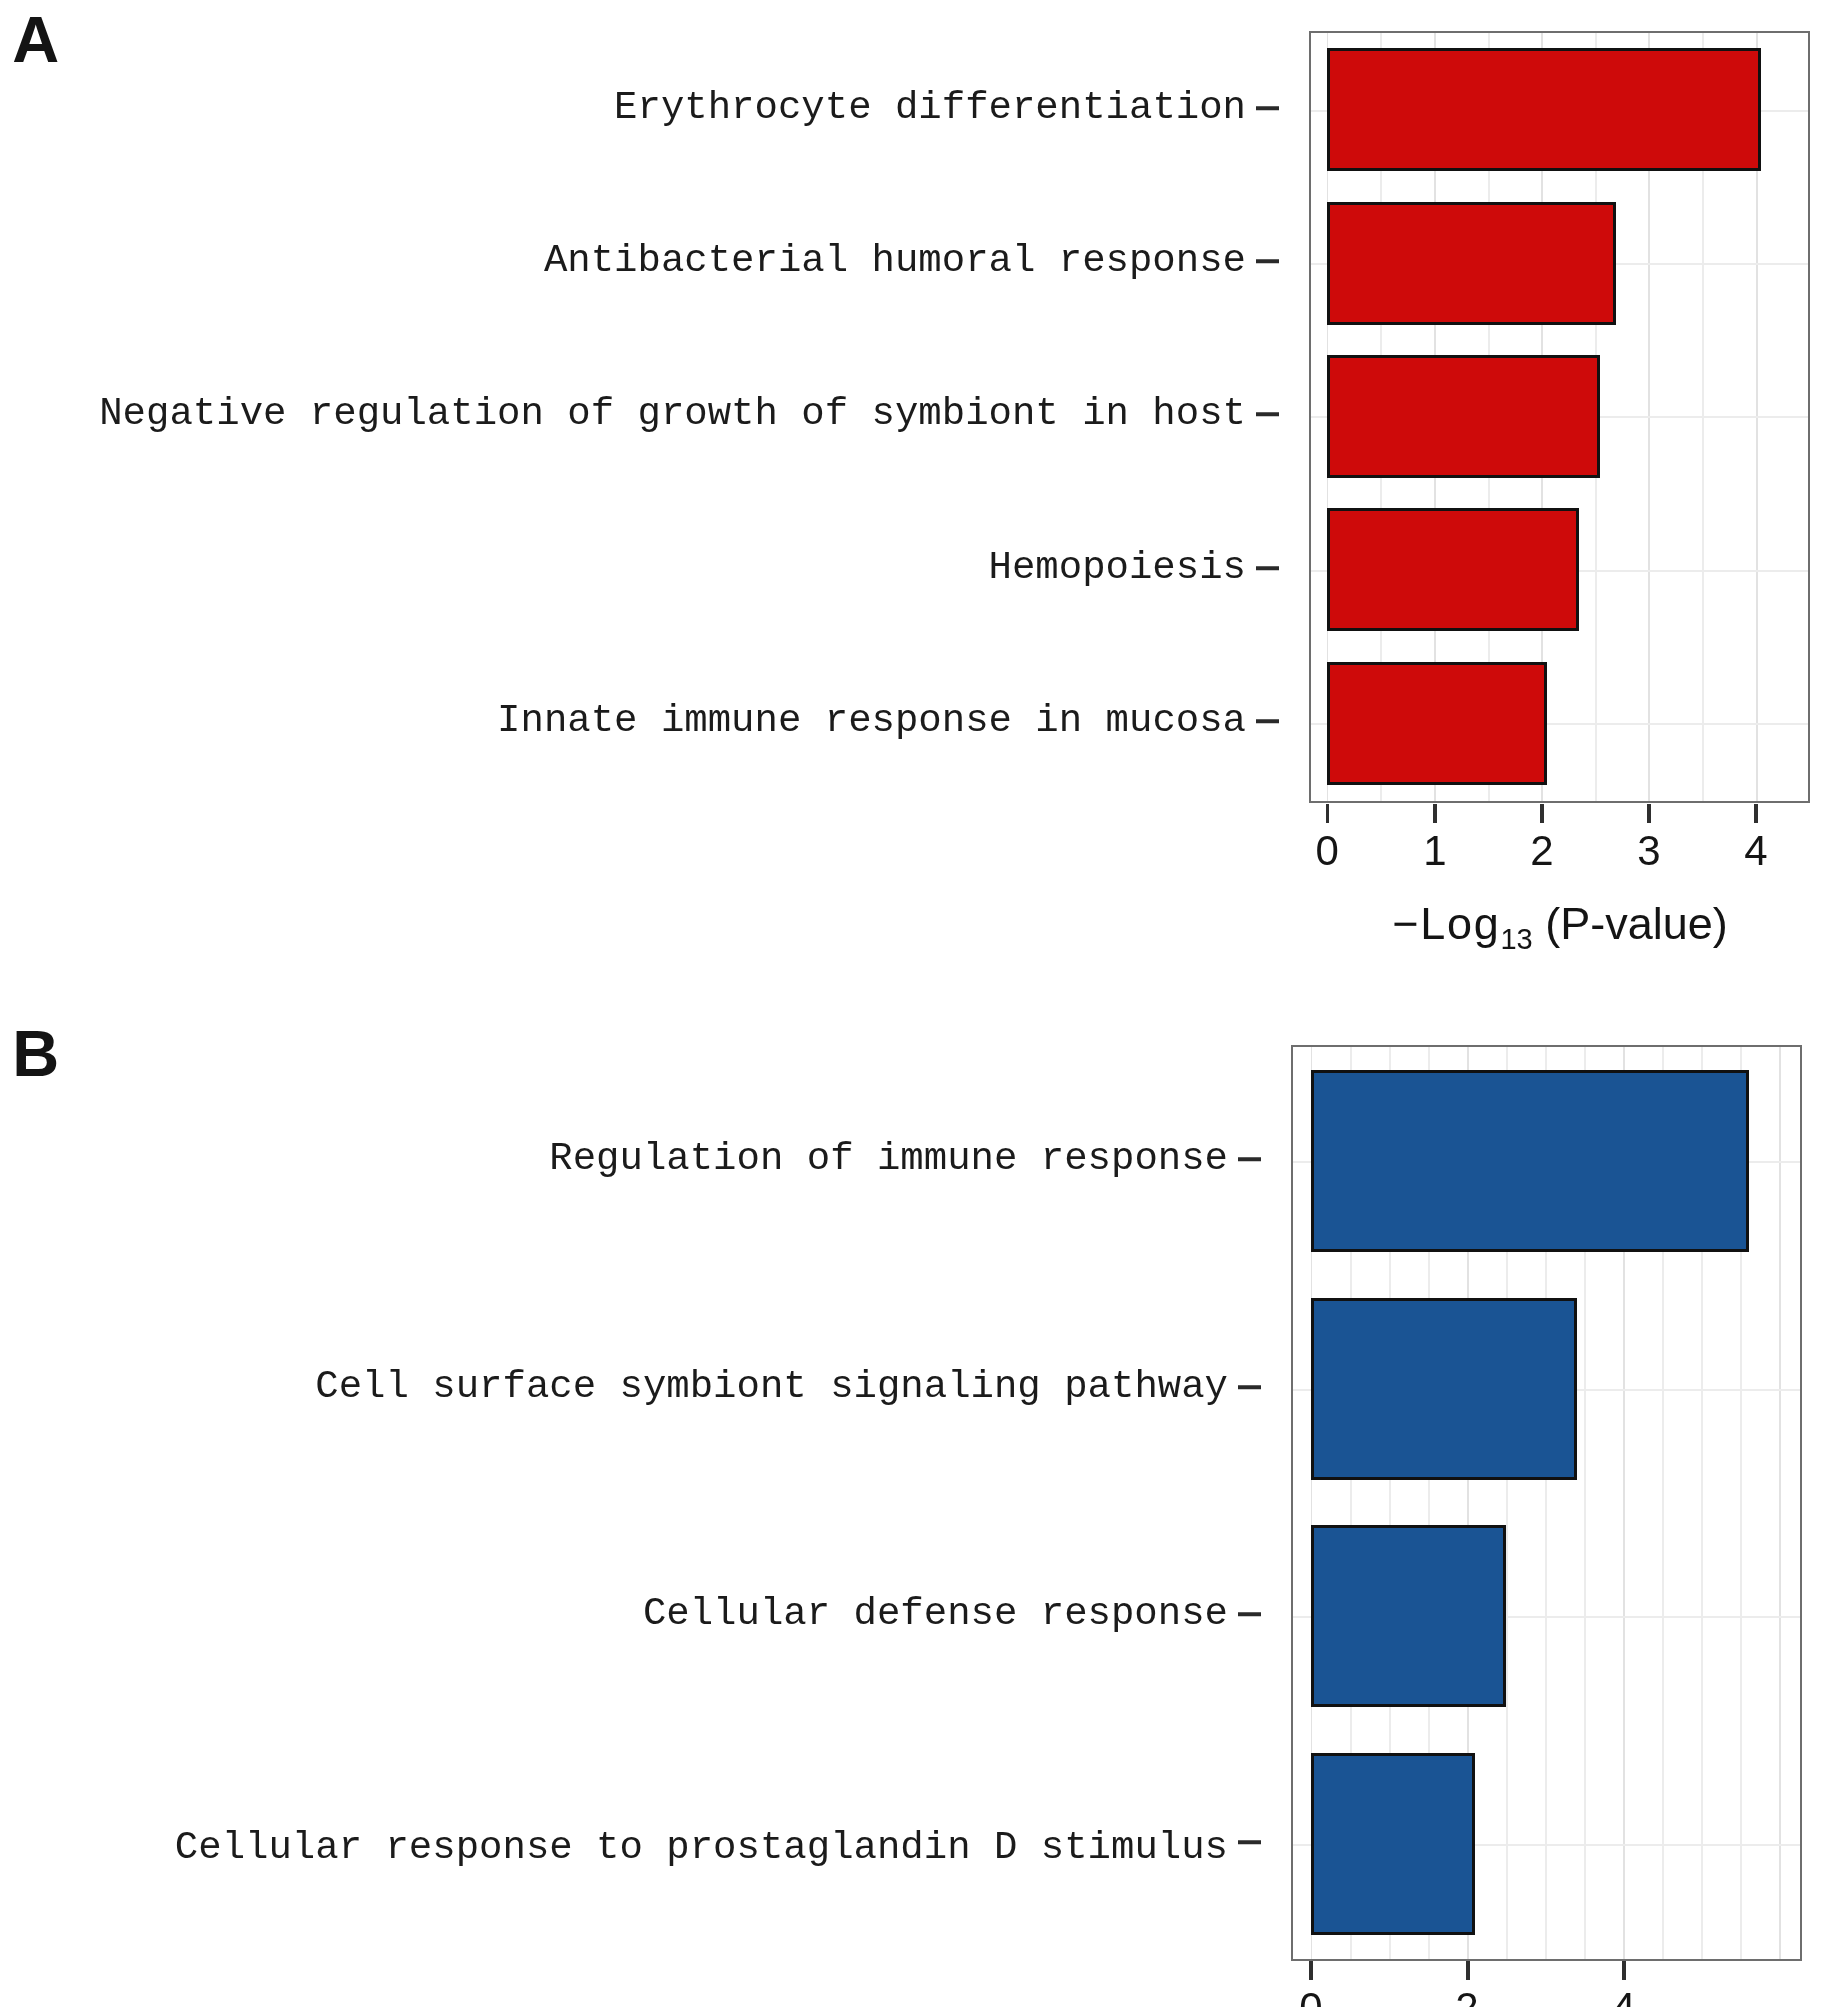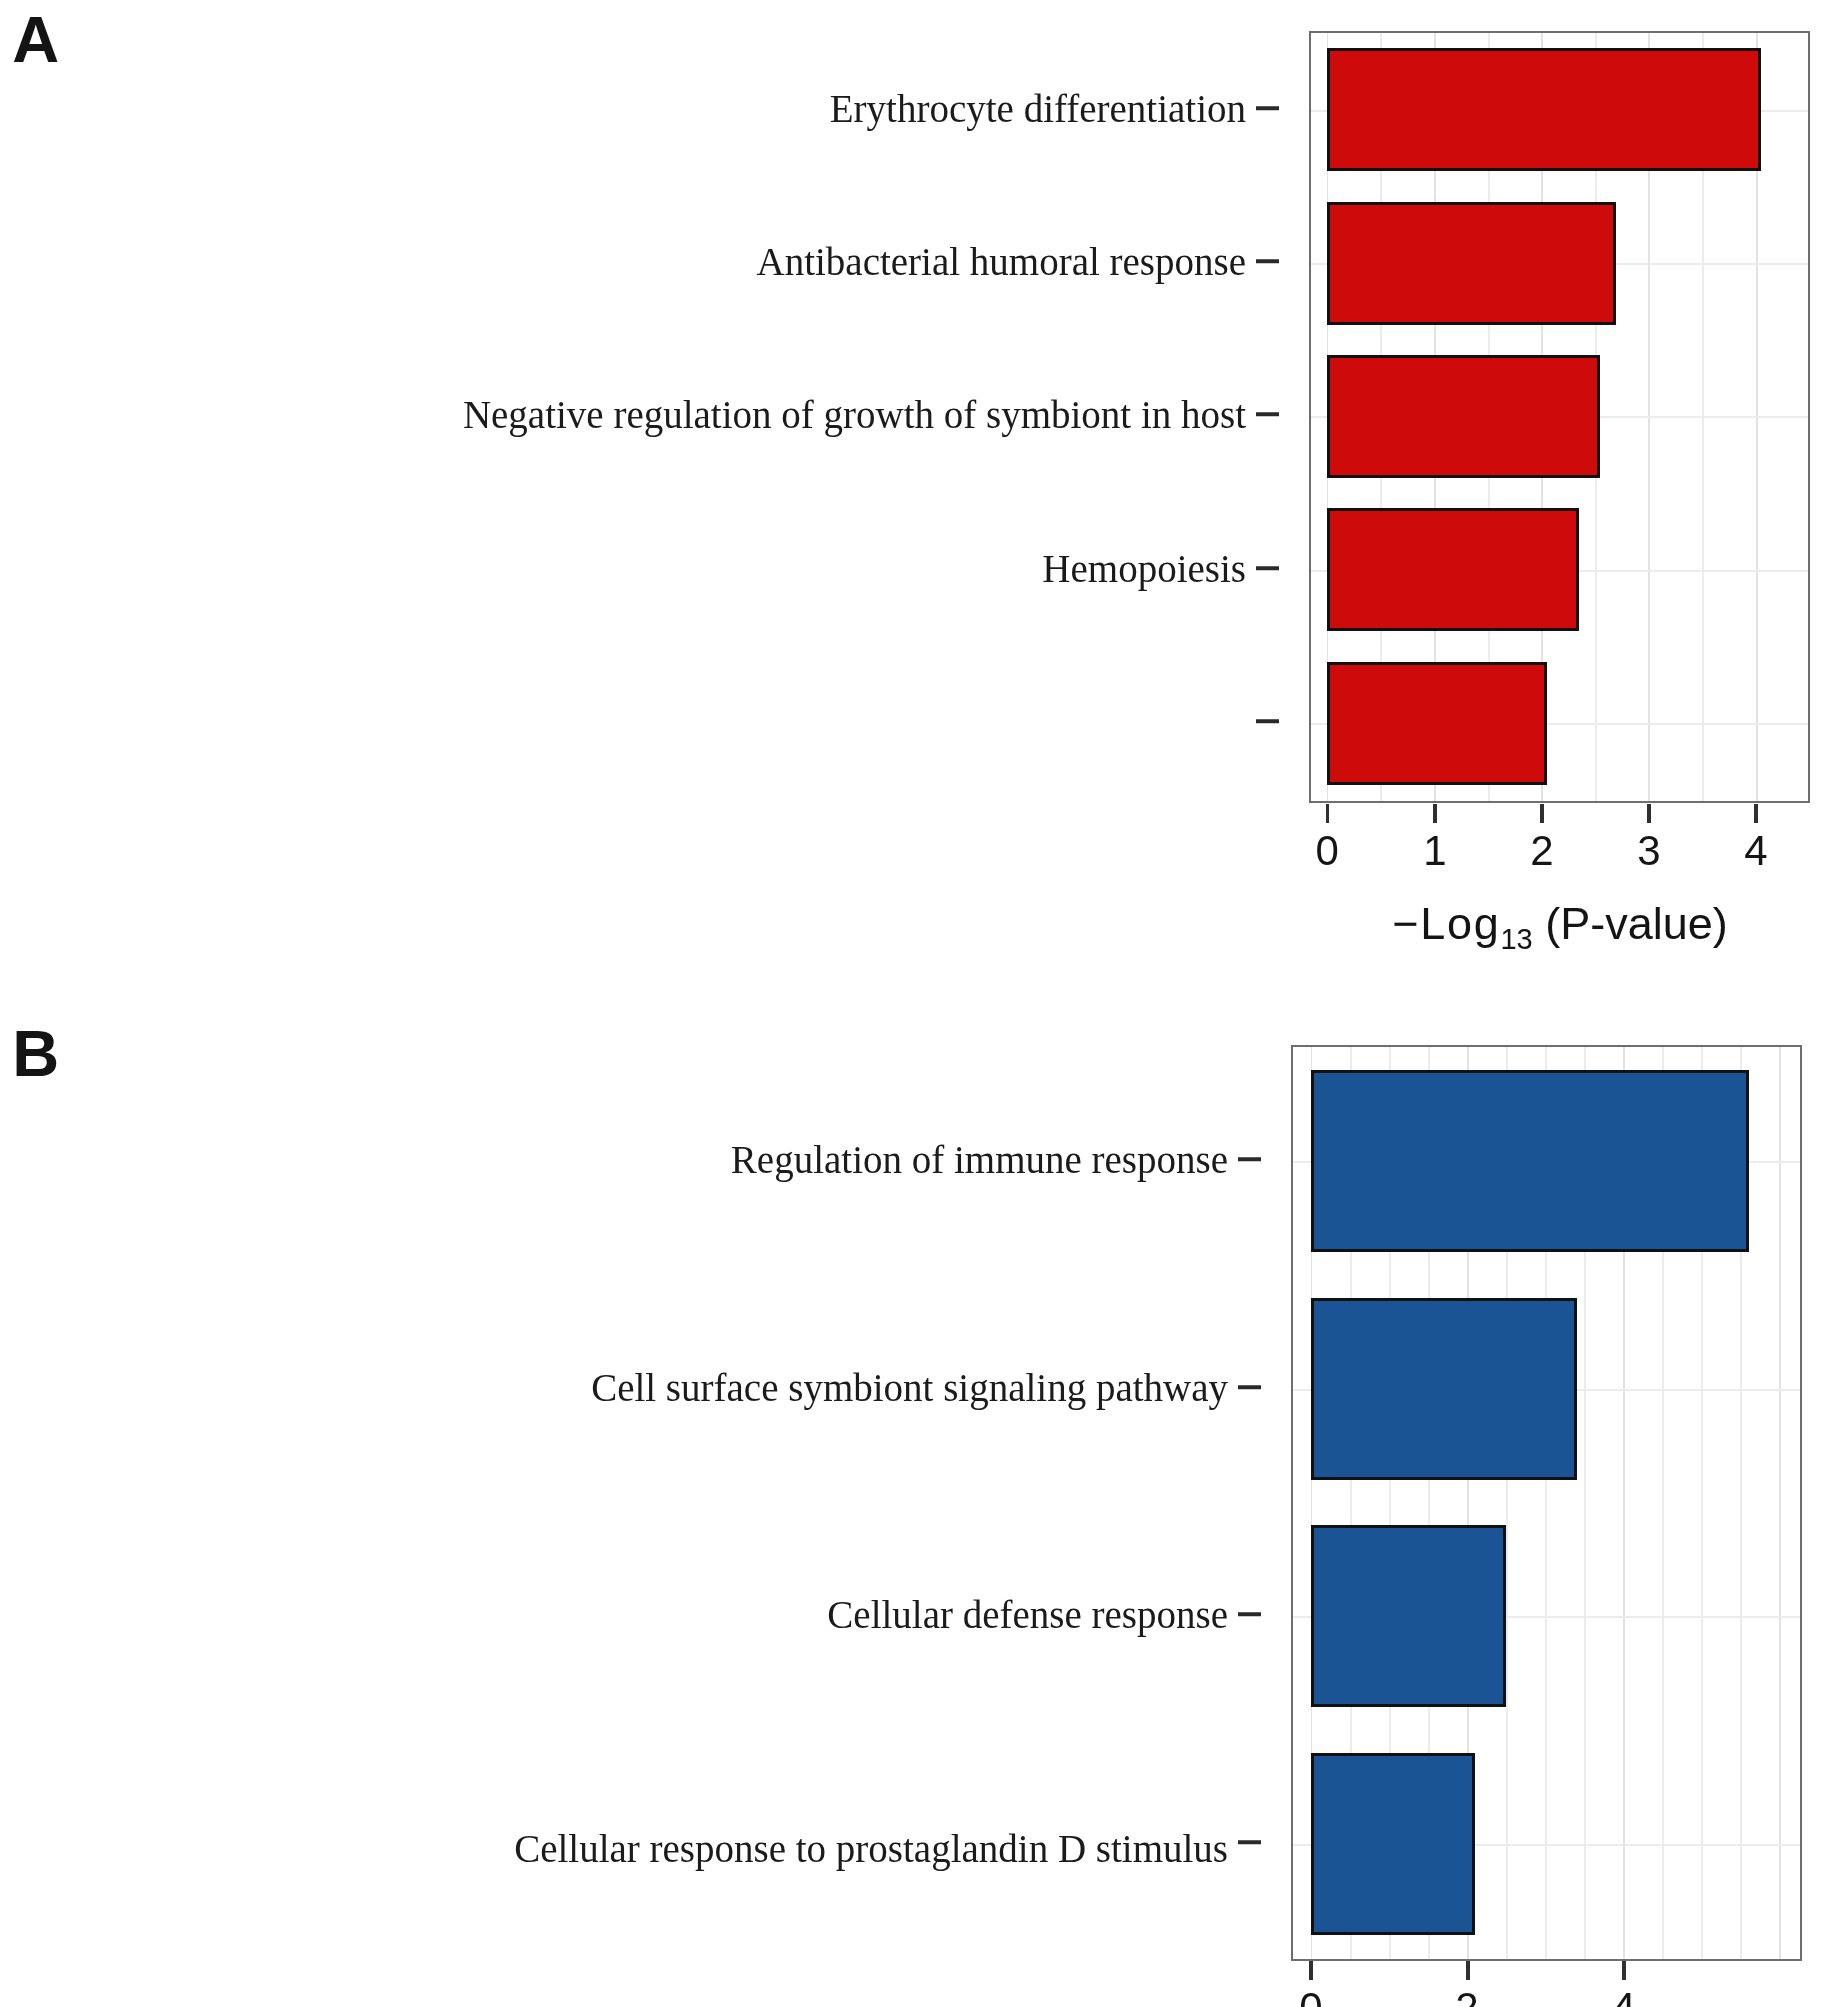--- a/index.html
+++ b/index.html
@@ -22,21 +22,21 @@
   .gridline-h{position:absolute;left:0;right:0;height:1.7px;background:#ececec;}
 
   .bar{
     position:absolute;box-sizing:border-box;
     border:3.5px solid #111111;
   }
 
   .cat-labels{position:absolute;}
   .cat-label{
     position:absolute;right:0;white-space:nowrap;
-    font-size:39px;color:#1b1b1b;font-family:Liberation Serif, serif;
+    font-size:39px;color:#1b1b1b;font-family:Liberation Mono, monospace;
     transform:translateY(-50%);text-align:left;
   }
   .cat-tick{
     position:absolute;width:23px;height:3.5px;background:#2a2a2a;
     transform:translateY(-50%);
   }
 
   .x-axis{position:absolute;}
   .x-tick{position:absolute;width:3.5px;height:19px;background:#2f2f2f;}
   .x-tick-label{
@@ -84,20 +84,21 @@
     <div class="cat-labels" style="left:52px;top:31px;width:1227px;height:772px;">
         <div class="cat-tick" style="top: 77px; right: 0px;"></div>
         <div class="cat-label" style="top: 77px; right: 33px;">Erythrocyte differentiation</div>
         <div class="cat-tick" style="top: 230px; right: 0px;"></div>
         <div class="cat-label" style="top: 230px; right: 33px;">Antibacterial humoral response</div>
         <div class="cat-tick" style="top: 383px; right: 0px;"></div>
         <div class="cat-label" style="top: 383px; right: 33px; margin-left: 32px;">Negative regulation of growth of symbiont in host</div>
         <div class="cat-tick" style="top: 537px; right: 0px;"></div>
         <div class="cat-label" style="top: 537px; right: 33px;">Hemopoiesis</div>
         <div class="cat-tick" style="top: 690px; right: 0px;"></div>
+        <div class="cat-label" style="top: 690px; right: 33px;">Innate immune response in mucosa</div>
       </div>
 
     <div class="x-axis" style="left:1309px;top:804px;width:501px;height:166px;">
         <div class="x-tick" style="left: 16.6px; top: 0px;"></div>
         <div class="x-tick-label" style="left: 18.3px; top: 23px;">0</div>
         <div class="x-tick" style="left: 124px; top: 0px;"></div>
         <div class="x-tick-label" style="left: 126px; top: 23px;">1</div>
         <div class="x-tick" style="left: 231px; top: 0px;"></div>
         <div class="x-tick-label" style="left: 233px; top: 23px;">2</div>
         <div class="x-tick" style="left: 338px; top: 0px;"></div>

